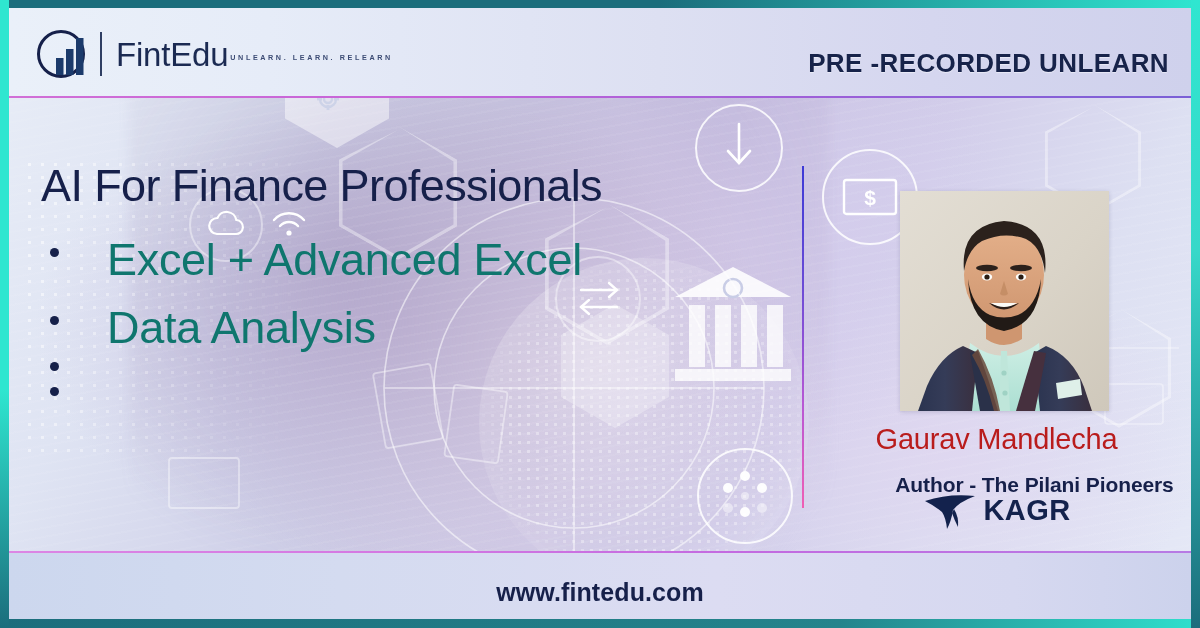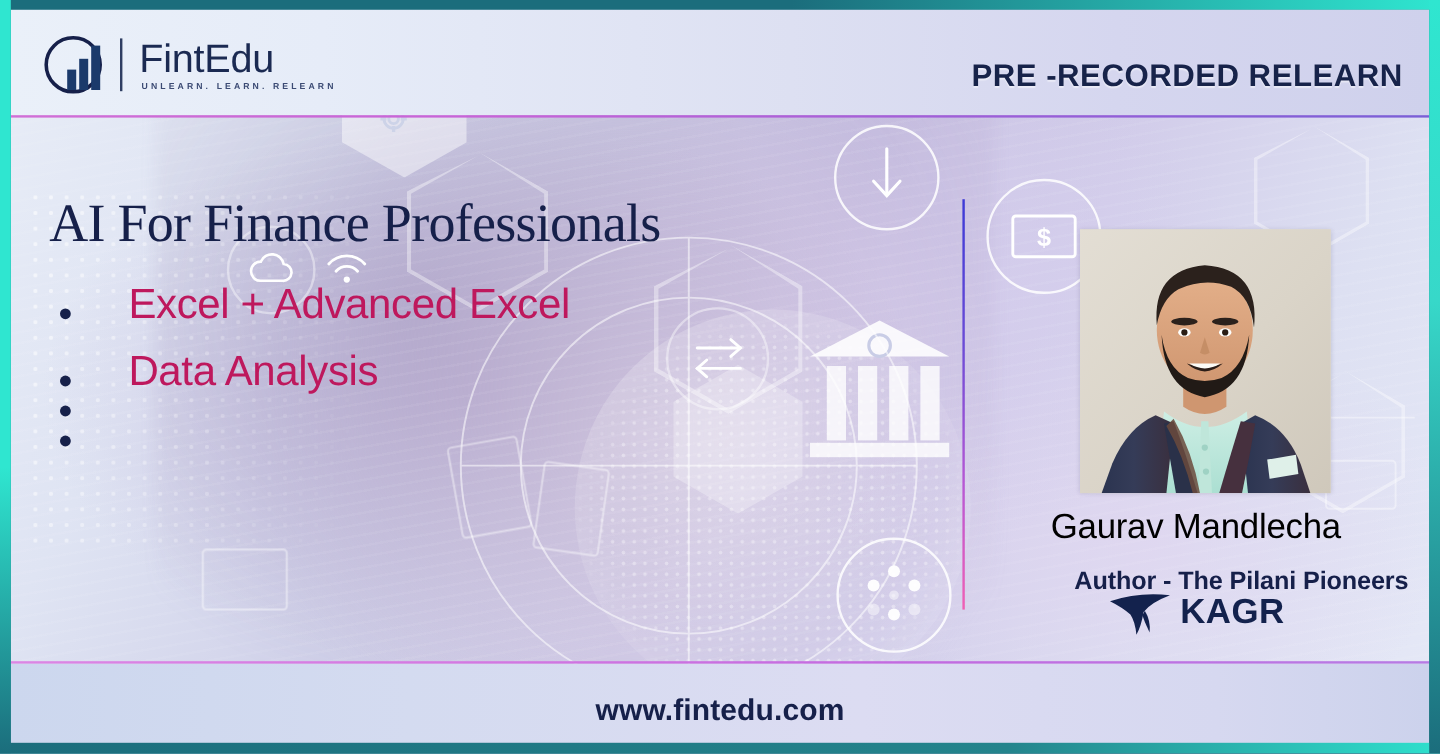--- a/index.html
+++ b/index.html
@@ -111,54 +111,53 @@
     position:absolute; left:0; top:88px; width:1182px; height:2px;
     background:linear-gradient(90deg,#d16fd6 0%,#c663d8 35%,#9b5fd8 70%,#7a5fd6 100%);
     z-index:11;
   }
 
   #logo { position:absolute; left:27px; top:18px; display:flex; align-items:center; height:56px; }
   #logo-mark { position:relative; width:56px; height:54px; }
   #logo-divider {
     width:2px; height:44px; background:#1b2a52; margin:0 14px 0 8px; opacity:0.9;
   }
-  #logo-textwrap { display:flex; flex-direction:column; justify-content:center; }
+  #logo-textwrap { display:flex; flex-direction:row; justify-content:center; }
   #logo-name {
     font-size:33px; font-weight:400; letter-spacing:-0.2px;
     color:#1b2a52; line-height:1; font-family:"Liberation Sans", sans-serif;
   }
   #logo-tagline {
     font-size:7.2px; letter-spacing:2.6px; color:#3c4b74;
-    font-weight:700; margin-top:2px; margin-left:2px;
+    font-weight:700; margin-top:15px; margin-left:2px;
   }
 
   #workshop-label {
     position:absolute; right:22px; top:40px;
     font-size:26px; font-weight:700; letter-spacing:0.4px;
     color:#17234a;
     text-shadow:0 1px 1px rgba(255,255,255,0.5);
   }
 
   
   #main-title {
     position:absolute; left:32px; top:152px;
     font-size:45px; font-weight:400; color:#16204a;
     letter-spacing:-0.6px;
     z-index:12;
-    font-family:Liberation Serif, serif;
   }
   #bullet-list {
     position:absolute; left:34px; top:226px; width:740px;
     list-style:none; z-index:12;
   }
   #bullet-list li {
-    display:flex; align-items:flex-end;
+    display:flex; align-items:center;
     margin-bottom:16px;
-    color:#be185d;
-    font-size:35px; font-weight:400; letter-spacing:-0.3px;
+    color:#0f766e;
+    font-size:45px; font-weight:400; letter-spacing:-0.3px;
   }
   #bullet-list li .dot {
     display:inline-block; width:9px; height:9px; border-radius:50%;
     background:#16204a; margin-right:0; flex:0 0 auto;
     position:relative; top:-8px; left:7px;
   }
   #bullet-list li .txt { margin-left:55px; }
 
   
   #vert-rule {
@@ -168,21 +167,21 @@
   }
   #speaker-photo {
     position:absolute; left:891px; top:183px; width:209px; height:220px;
     overflow:hidden; z-index:13;
     background:#ded9d0;
     box-shadow:0 1px 4px rgba(40,40,80,0.18);
   }
   #speaker-name {
     position:absolute; left:793px; top:415px; width:389px;
     text-align:center; z-index:13;
-    font-size:29px; font-weight:400; color:#000000; letter-spacing:-0.2px;
+    font-size:29px; font-weight:400; color:#b91c1c; letter-spacing:-0.2px;
   }
   #speaker-role {
     position:absolute; left:793px; top:465px; width:465px;
     text-align:center; z-index:13;
     font-size:21px; font-weight:700; color:#16204a; letter-spacing:-0.1px;
   }
   #partner-logo {
     position:absolute; left:793px; top:480px; width:389px; height:44px;
     display:flex; align-items:center; justify-content:center; z-index:13;
   }
@@ -353,21 +352,21 @@
             </g>
           </svg>
         </div>
         <div id="logo-divider"></div>
         <div id="logo-textwrap">
           <div id="logo-name">FintEdu</div>
           <div id="logo-tagline">UNLEARN.  LEARN.  RELEARN</div>
         </div>
       </div>
 
-      <div id="workshop-label">PRE -RECORDED RELEARN</div>
+      <div id="workshop-label">PRE -RECORDED UNLEARN</div>
     </div>
     <div id="header-rule"></div>
 
     <h1 id="main-title">AI For Finance Professionals</h1>
 
     <ul id="bullet-list">
       <li>
         <span class="dot"></span>
         <span class="txt">Excel + Advanced Excel</span>
       </li>

